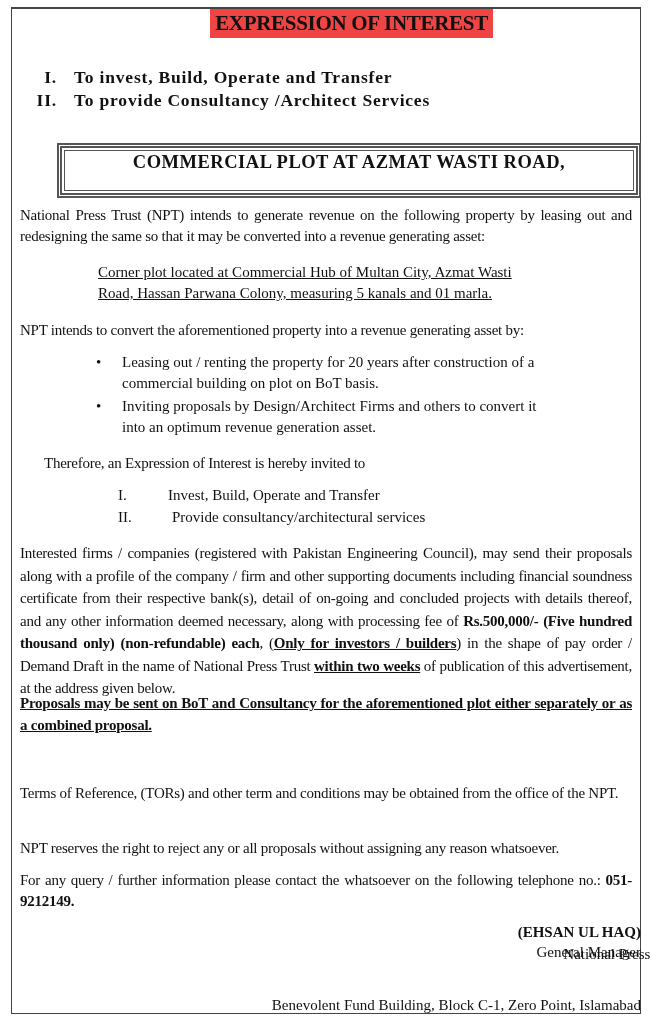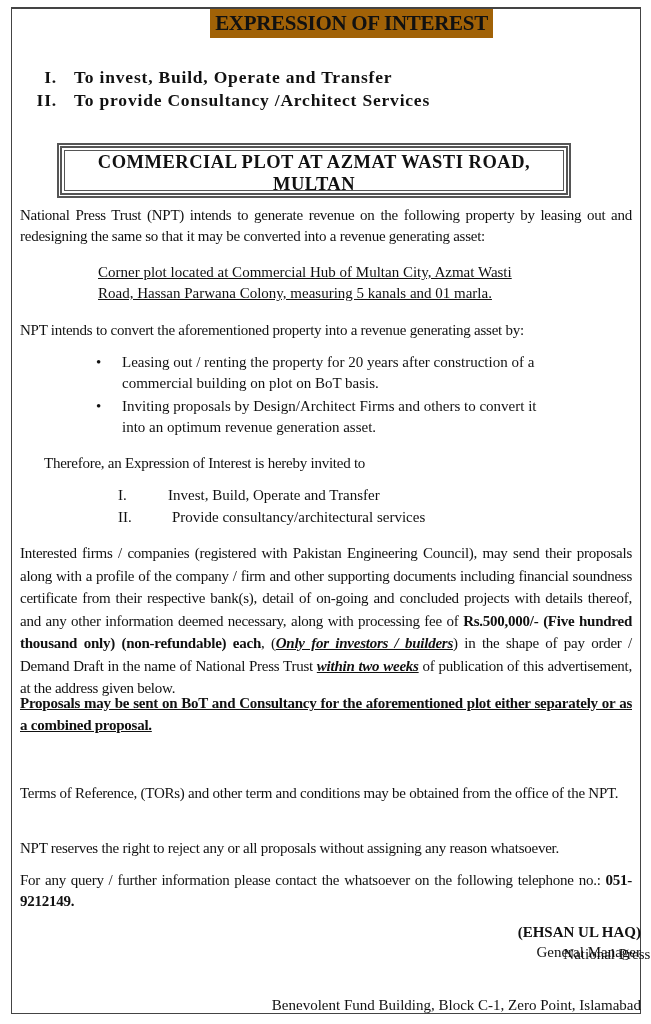--- a/index.html
+++ b/index.html
@@ -1,60 +1,59 @@
 <!DOCTYPE html>
 <html><head>
 <meta charset="utf-8">
 <style>
   html, body { margin:0; padding:0; background:#ffffff; }
   body { width:651px; height:1024px; position:relative; overflow:hidden;
          font-family:"Liberation Serif", serif; color:#111; }
   .outer { position:absolute; left:11px; top:7px; width:630px; height:1007px;
            border:1.5px solid #444; border-top-width:2px; box-sizing:border-box; }
   .ad-title { position:absolute; left:210px; top:9px; width:283px; height:29px;
-              background:#a16207; font-weight:bold; font-size:21px; line-height:29px;
+              background:#ef4444; font-weight:bold; font-size:21px; line-height:29px;
               text-align:center; letter-spacing:-0.3px; white-space:nowrap; }
   .purpose { position:absolute; left:18px; font-weight:bold; font-size:17.5px;
              letter-spacing:0.8px; white-space:nowrap; }
   .purpose .num { display:inline-block; width:39px; text-align:right; padding-right:17px; box-sizing:content-box; }
   .purpose.p1 { top:67px; }
   .purpose.p2 { top:90px; }
-  .title-box { position:absolute; left:57px; top:143px; width:514px; height:55px;
+  .title-box { position:absolute; left:57px; top:143px; width:584px; height:55px;
                border:5px double #555; outline:1px solid #555; outline-offset:-8px; box-sizing:border-box;
                text-align:center; font-weight:bold; font-size:18.5px; line-height:22px;
                padding-top:3px; letter-spacing:0.5px; }
   .para { position:absolute; left:20px; width:612px; font-size:15px; line-height:21px;
           text-align:justify; letter-spacing:-0.25px; }
   .indent { position:absolute; left:98px; width:450px; font-size:15px; line-height:21px; }
   .bul { position:absolute; left:96px; width:470px; font-size:15px; line-height:21px; }
   .bul .dot { position:absolute; left:0; top:0; width:20px; }
   .bul .txt { position:absolute; left:26px; width:440px; }
   .roman { position:absolute; left:118px; font-size:15px; line-height:21px; white-space:nowrap; }
   .roman .rn { display:inline-block; width:50px; }
   .sig { position:absolute; left:11px; width:630px; text-align:right; font-size:15px; line-height:21px; }
   b { font-weight:bold; }
-  u { text-decoration:underline;font-style:italic; }
+  u { text-decoration:underline; }
 </style>
 </head>
 <body>
 
 <div class="outer"></div>
 
 <div class="ad-title">EXPRESSION OF INTEREST</div>
 
 <div class="purpose p1">
   <span class="num">I.</span><span>To invest, Build, Operate and Transfer</span>
 </div>
 <div class="purpose p2">
   <span class="num">II.</span><span>To provide Consultancy /Architect Services</span>
 </div>
 
 <div class="title-box">
   <div>COMMERCIAL PLOT AT AZMAT WASTI ROAD,</div>
-  <div>MULTAN</div>
 </div>
 
 <div class="para" style="top:205px;">National Press Trust (NPT) intends to generate revenue on the following property by leasing out and redesigning the same so that it may be converted into a revenue generating asset:</div>
 
 <div class="indent" style="top:262px;text-decoration:underline;">Corner plot located at Commercial Hub of Multan City, Azmat Wasti Road, Hassan Parwana Colony, measuring 5 kanals and 01 marla.</div>
 
 <div class="para" style="top:320px;">NPT intends to convert the aforementioned property into a revenue generating asset by:</div>
 
 <div class="bul" style="top:352px;">
   <span class="dot">•</span>

